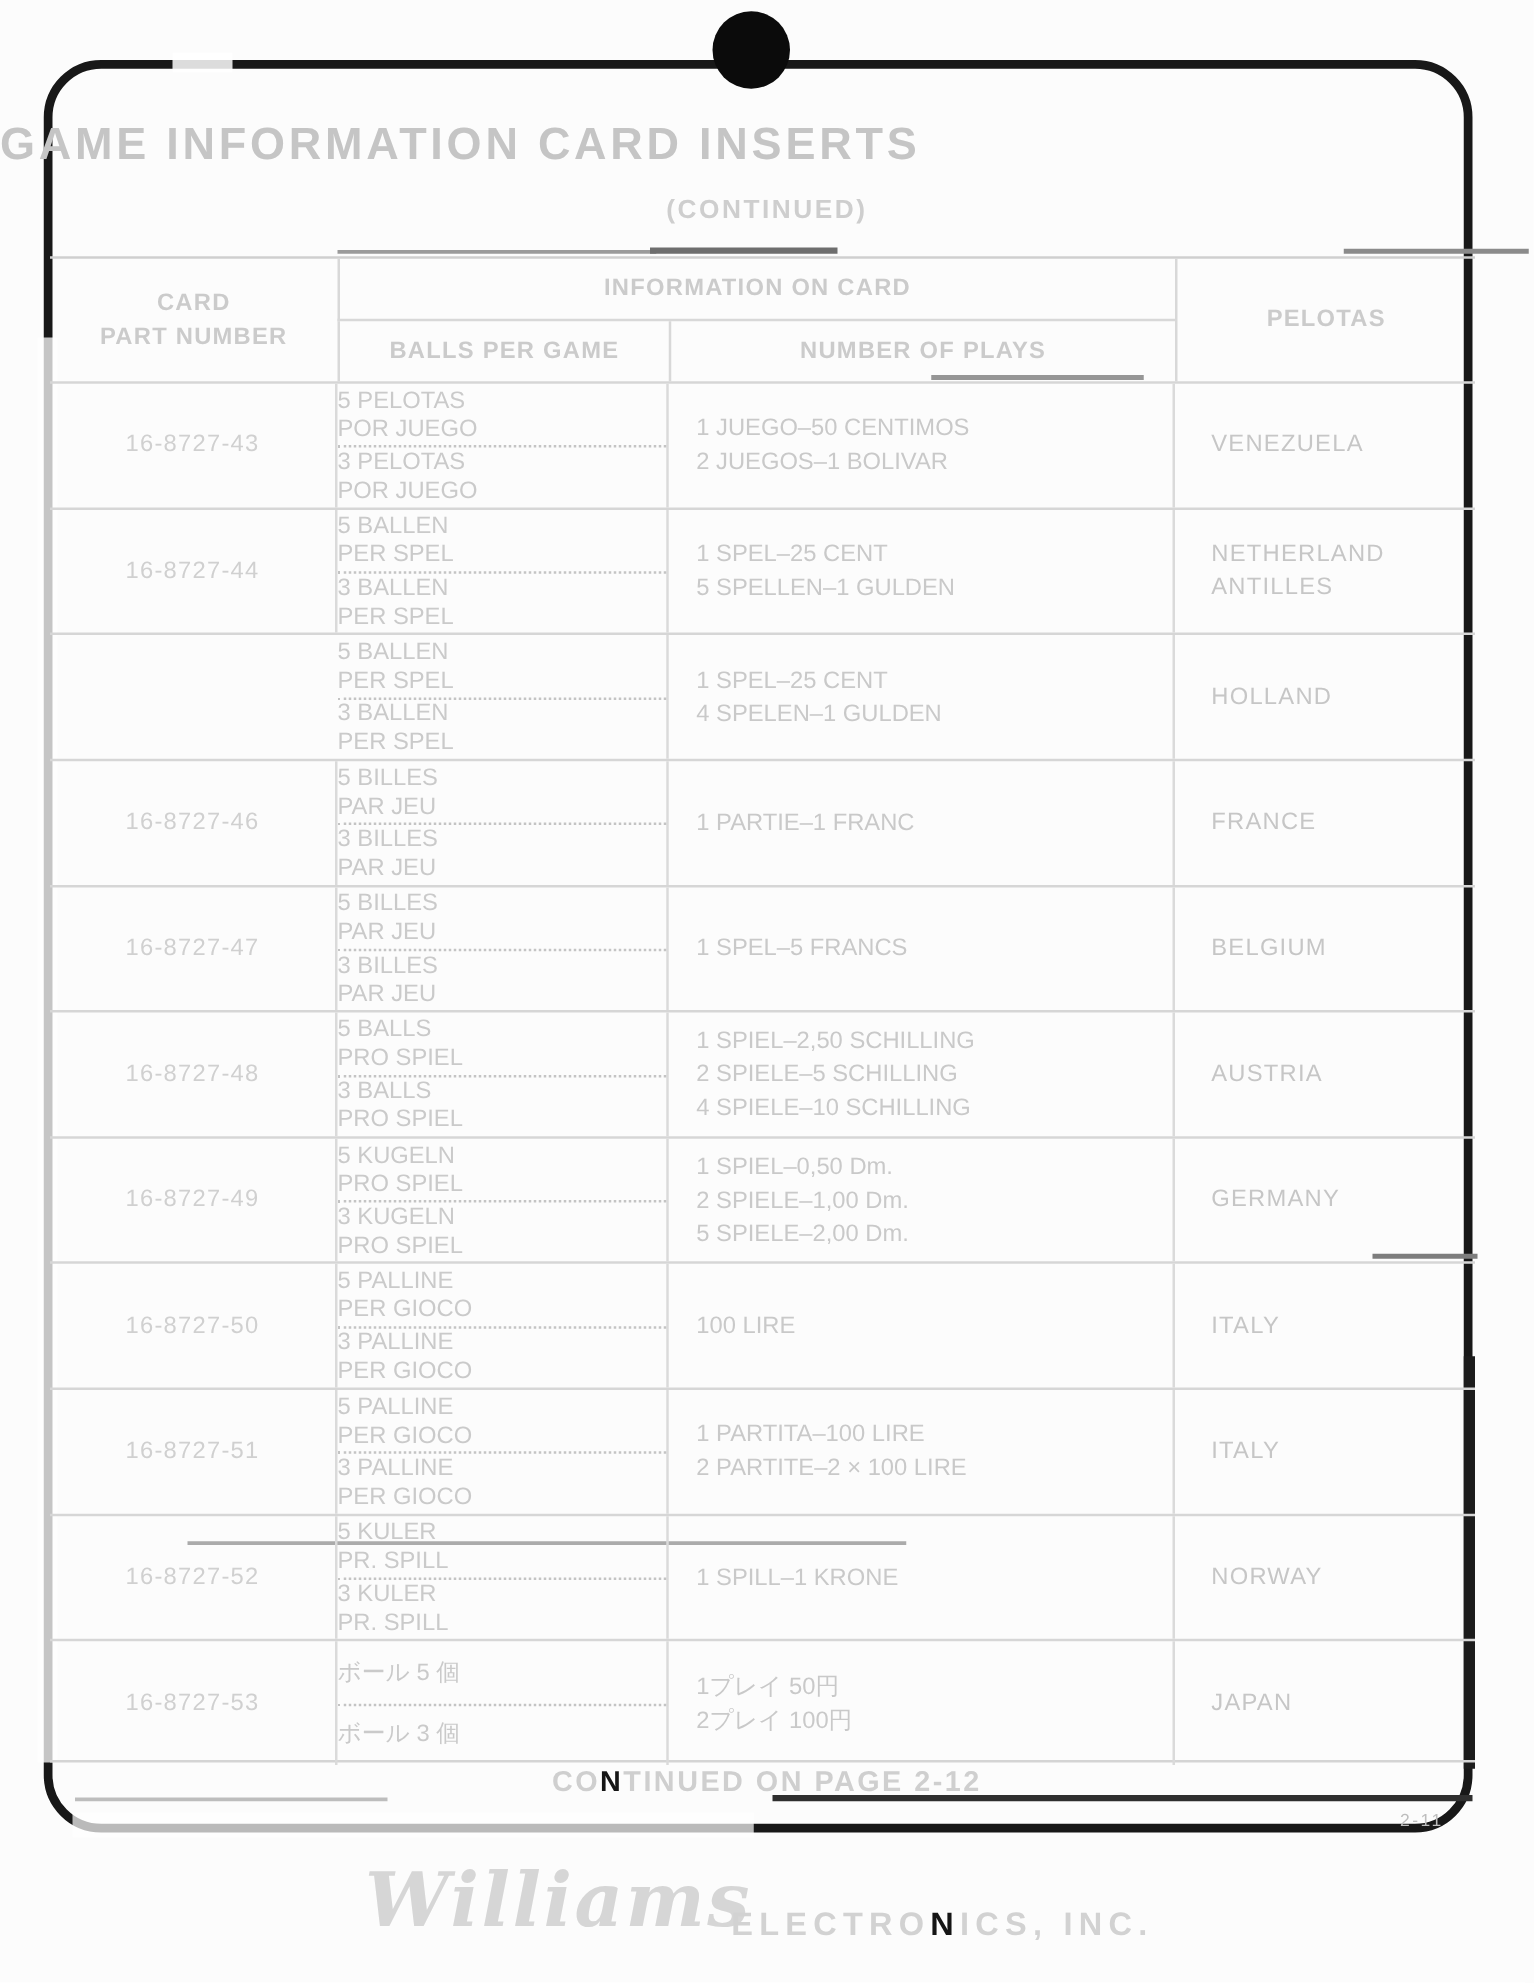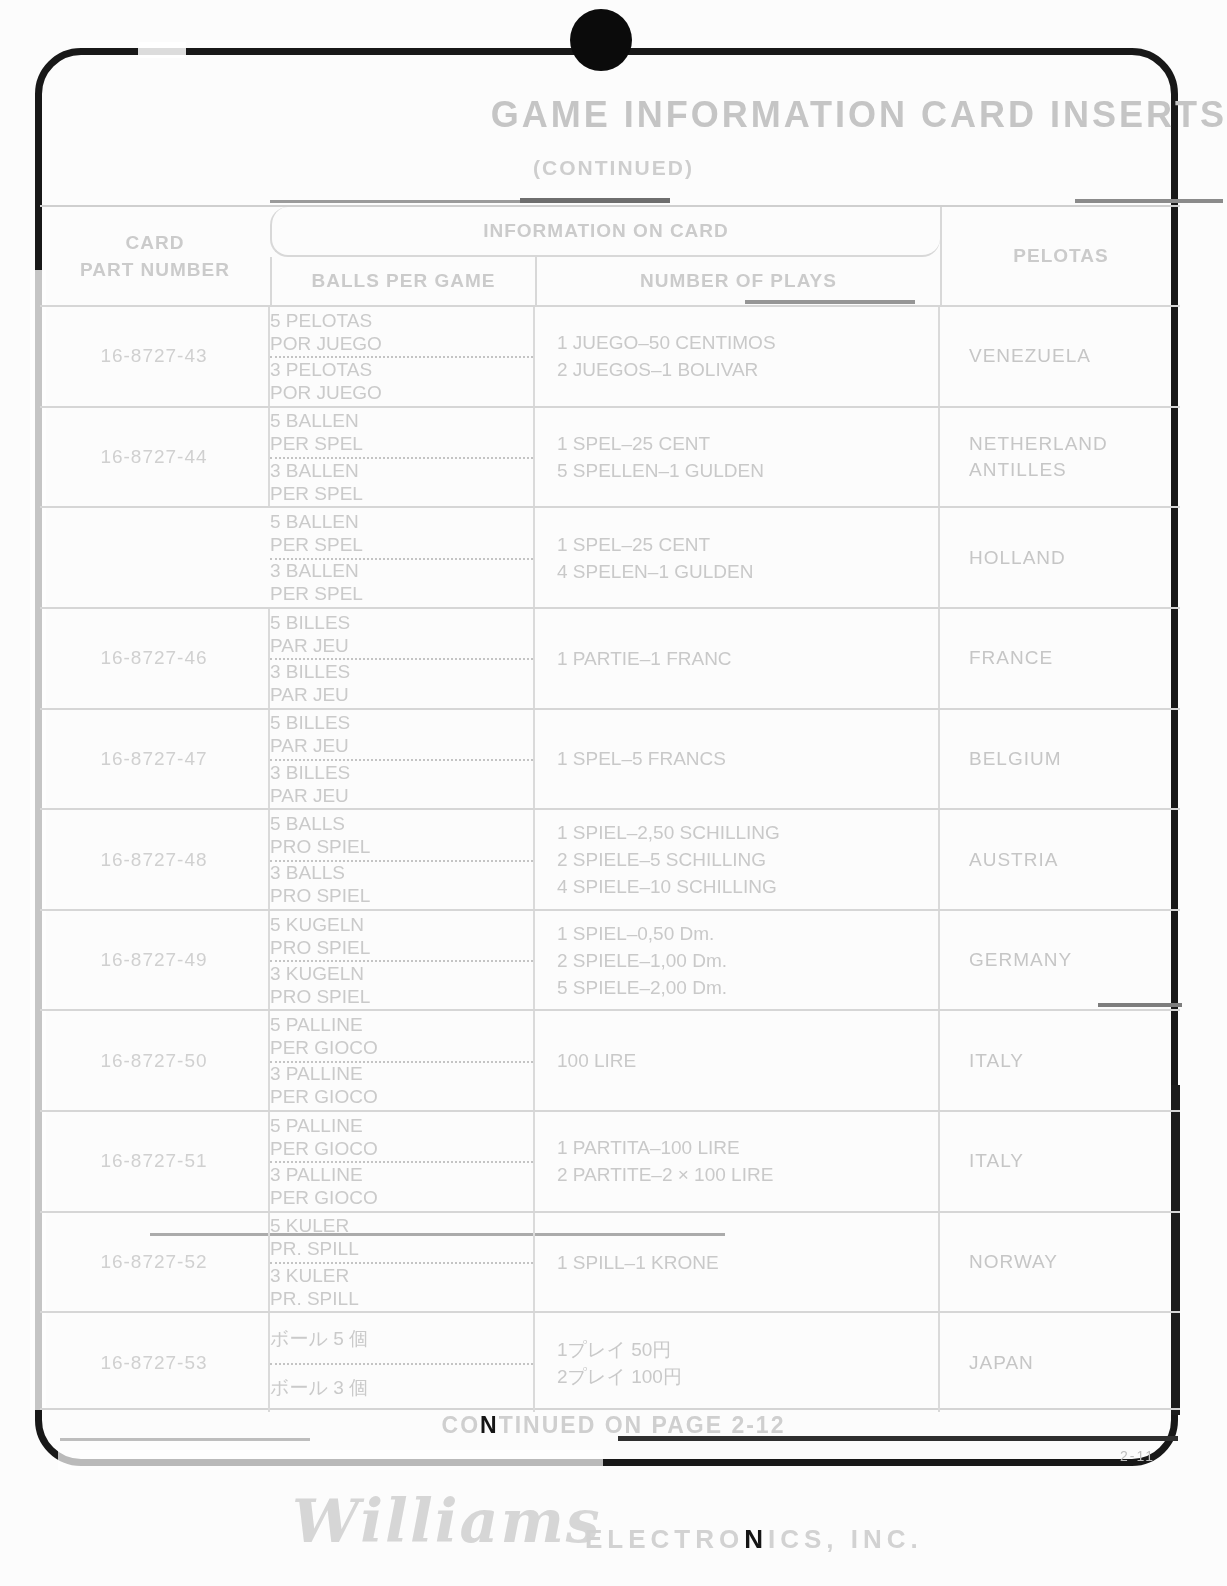--- a/index.html
+++ b/index.html
@@ -19,32 +19,32 @@
   .a1{left:270px;top:200px;width:255px;height:3px;background:#9b9b9b;}
   .a2{left:520px;top:198px;width:150px;height:5px;background:#6e6e6e;}
   .a3{left:1075px;top:199px;width:148px;height:4px;background:#8b8b8b;}
   .a4{left:745px;top:300px;width:170px;height:4px;background:#969696;}
   .a5{left:1098px;top:1003px;width:84px;height:4px;background:#7d7d7d;}
   .a6{left:1171px;top:1085px;width:9px;height:330px;background:#1c1c1c;}
   .a7{left:618px;top:1436px;width:560px;height:5px;background:#2f2f2f;}
   .a8{left:60px;top:1438px;width:250px;height:3px;background:#bdbdbd;}
   .a9{left:150px;top:1233px;width:575px;height:3px;background:#ababab;}
   
-  .title{position:absolute;top:94px;left:0;width:100%;text-align:right;
+  .title{position:absolute;top:94px;left:0;width:100%;text-align:left;
     font-size:36px;font-weight:bold;letter-spacing:3px;color:#c5c5c5;}
   .subtitle{position:absolute;top:156px;left:0;width:100%;text-align:center;
     font-size:21px;font-weight:bold;letter-spacing:2px;color:#cecece;}
   
   .table{position:absolute;left:40px;top:205px;width:1140px;height:1205px;
     border-top:2px solid #cfcfcf;border-bottom:2px solid #d4d4d4;box-sizing:border-box;color:#c9c9c9;}
   .thead{position:absolute;left:0;top:0;width:1140px;height:98px;}
   .hcell{position:absolute;display:flex;flex-direction:column;justify-content:center;
     text-align:center;font-size:19px;font-weight:bold;letter-spacing:1px;color:#cbcbcb;box-sizing:border-box;}
   .h1{left:0;top:0;width:230px;height:98px;line-height:27px;}
-  .hgroup{left:230px;top:0;width:670px;height:50px;border-left:2px solid #d8d8d8;border-bottom:2px solid #d8d8d8;border-radius:18px;}
+  .hgroup{left:230px;top:0;width:670px;height:50px;border-left:2px solid #d8d8d8;border-bottom:2px solid #d8d8d8;}
   .hsub1{left:230px;top:50px;width:265px;height:48px;border-left:2px solid #d8d8d8;}
   .hsub2{left:495px;top:50px;width:405px;height:48px;border-left:2px solid #d8d8d8;}
   .h4{left:900px;top:0;width:240px;height:98px;border-left:2px solid #d8d8d8;}
   .tbody{position:absolute;left:0;top:98px;width:1140px;height:1107px;display:flex;flex-direction:column;}
   .trow{position:relative;flex:1;border-top:2px solid #d6d6d6;box-sizing:border-box;}
   .c{position:absolute;top:0;height:100%;box-sizing:border-box;font-size:19px;}
   .c1{left:0;width:230px;border-right:2px solid #dadada;display:flex;align-items:center;justify-content:center;
     color:#d0d0d0;letter-spacing:1px;}
   .c2{left:230px;width:265px;border-right:2px solid #dadada;}
   .sub{position:absolute;left:0;width:100%;height:50%;display:flex;flex-direction:column;justify-content:center;

